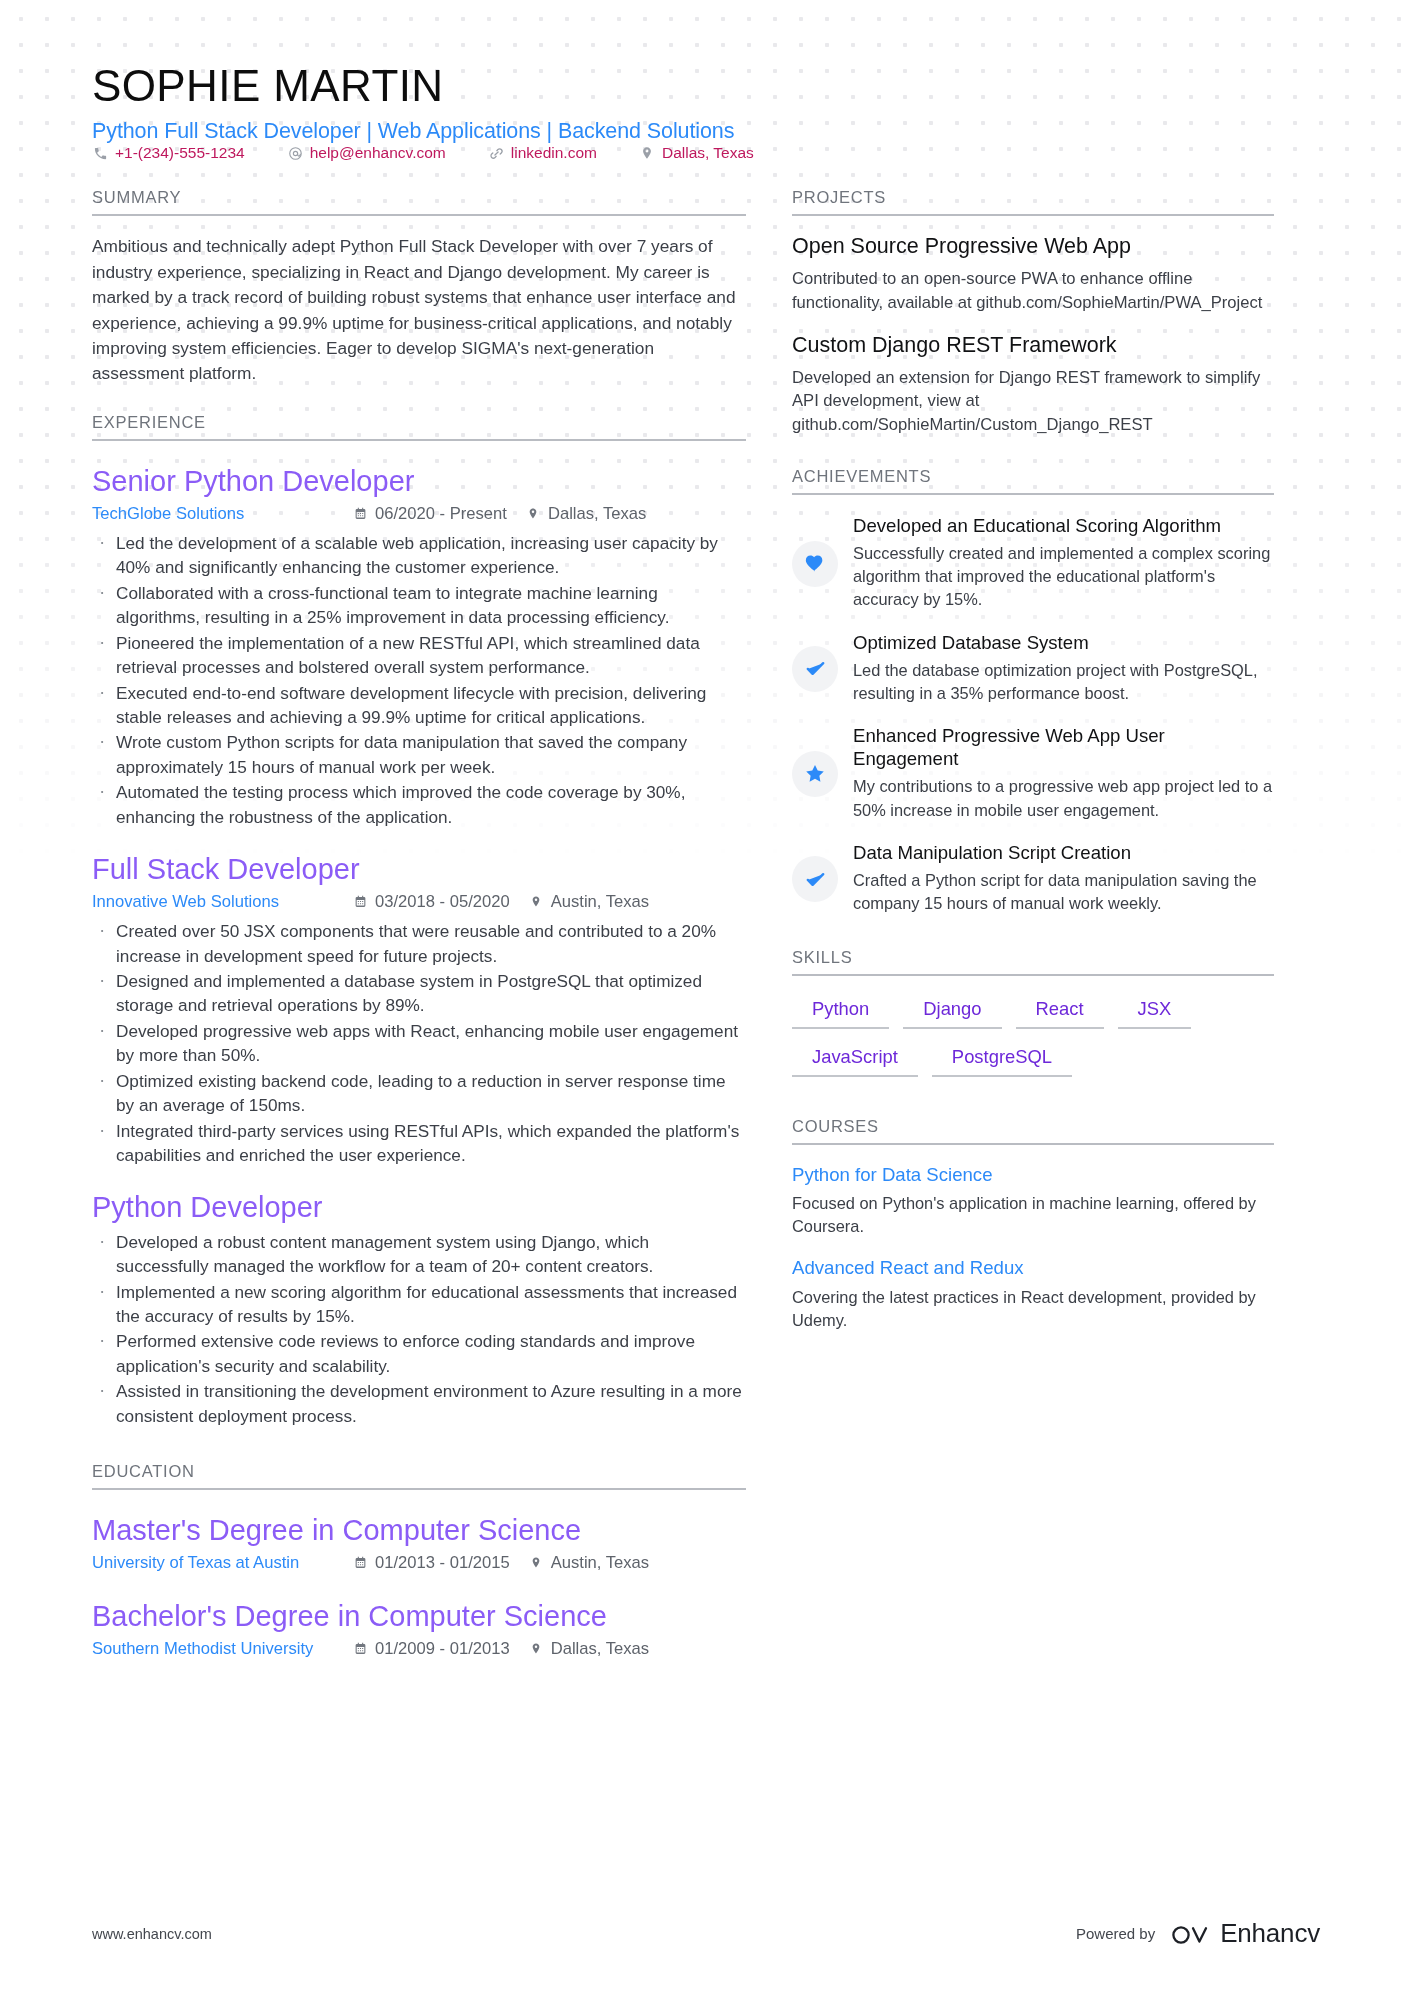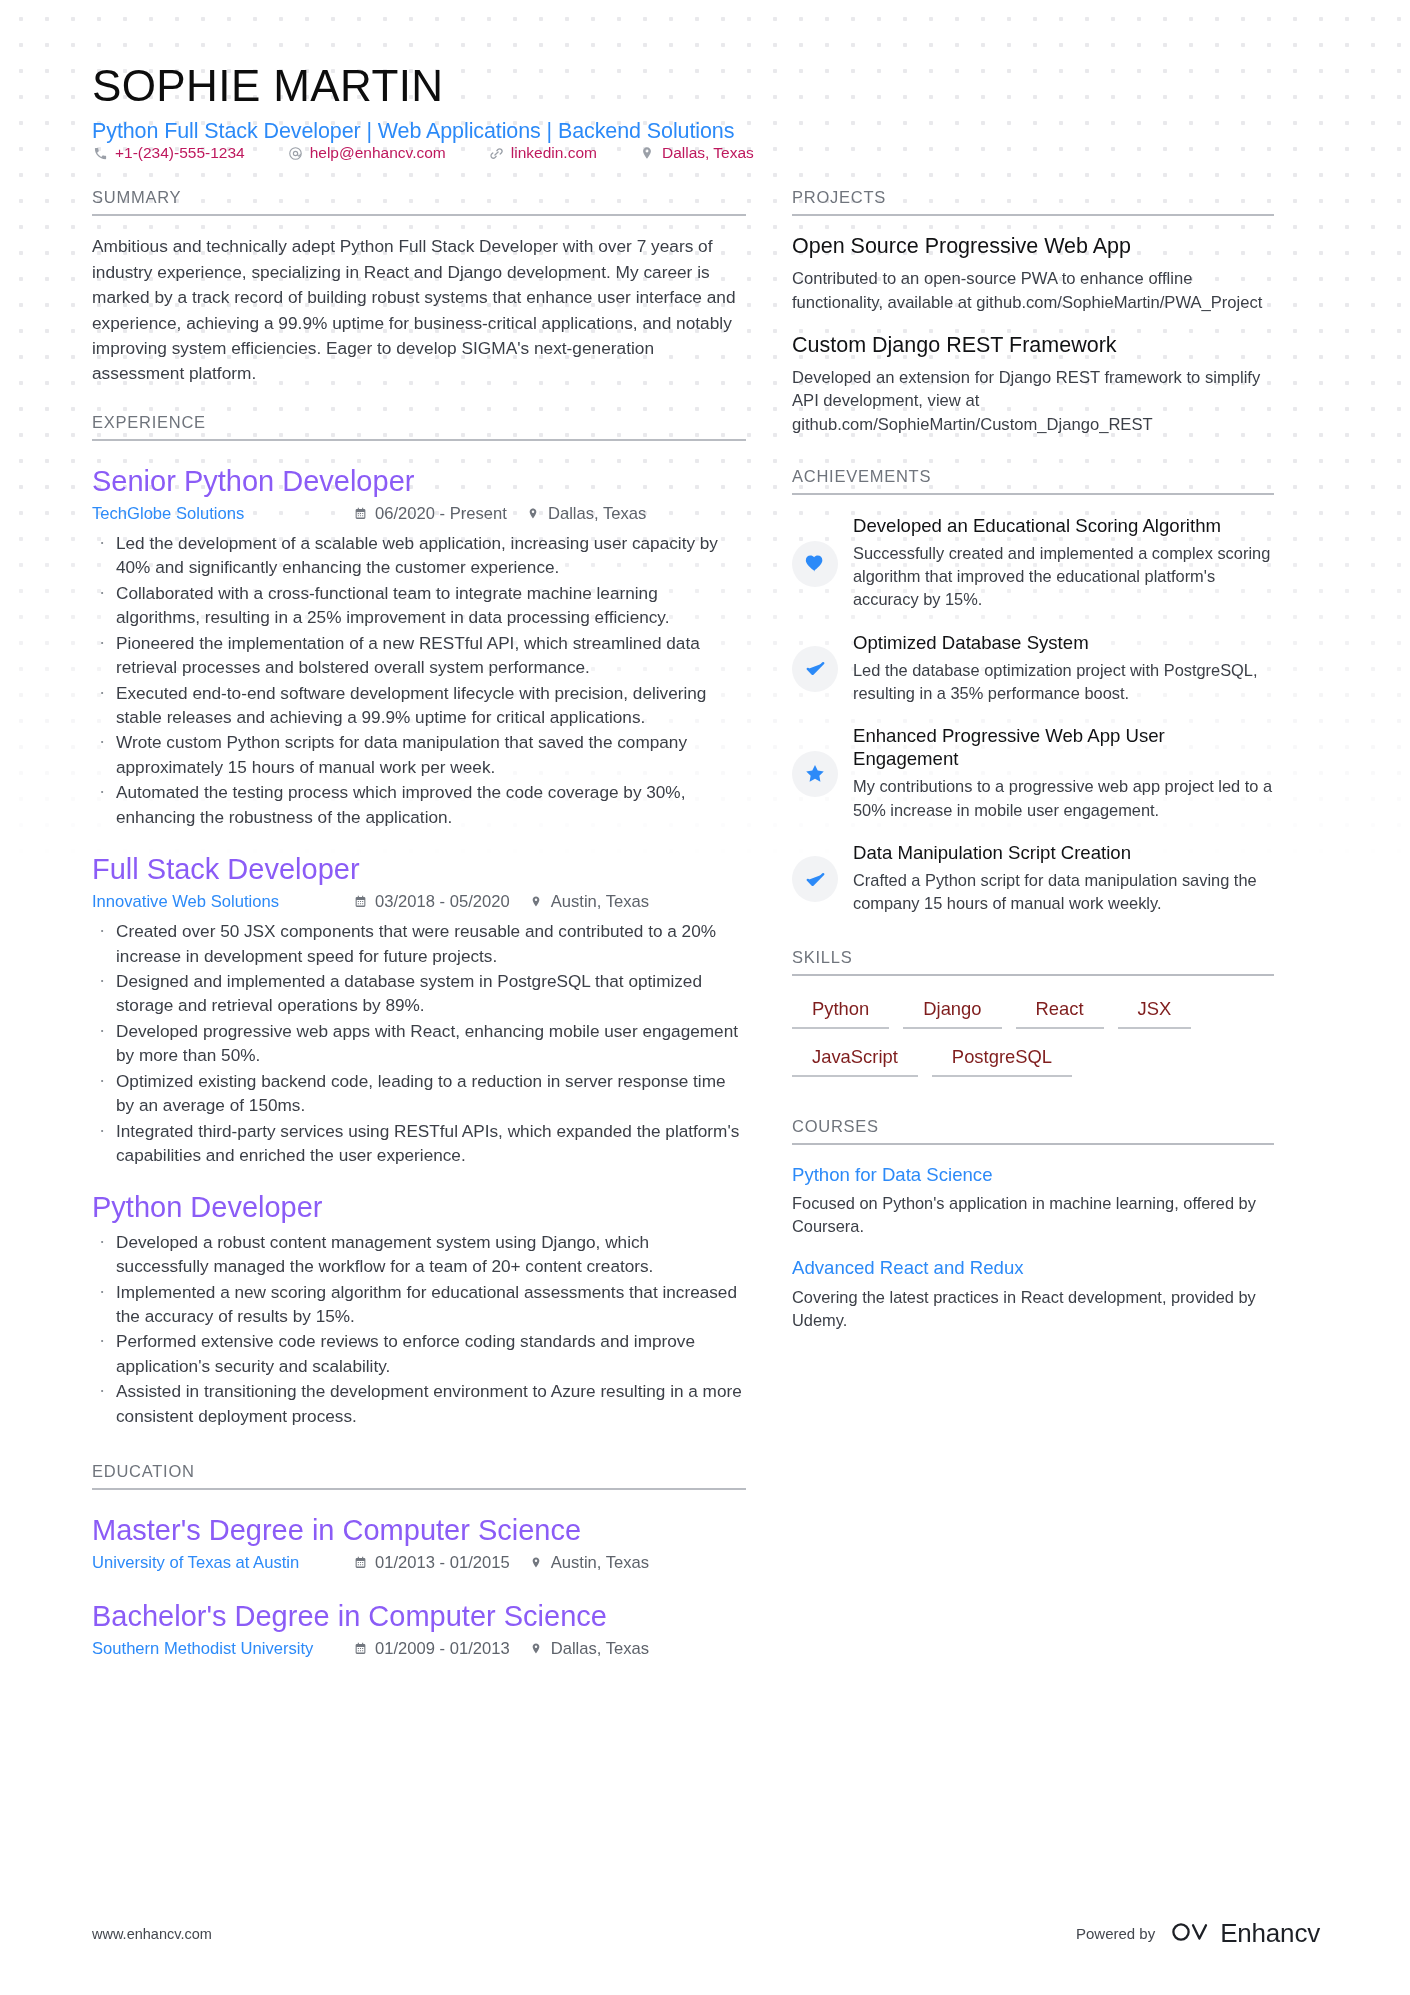--- a/index.html
+++ b/index.html
@@ -228,21 +228,21 @@
   }
 
   .skills-wrap {
     margin-top: 19px;
     display: flex;
     flex-wrap: wrap;
     gap: 0px;
   }
   .skill {
     font-size: 18.4px;
-    color: #7f1d1d;
+    color: #6d28d9;
     padding: 3px 20px 7px 20px;
     border-bottom: 2.2px solid #c3c6cb;
     margin-right: 14px;
     margin-bottom: 14px;
     white-space: nowrap;
   }
 
   .course { margin-top: 18px; }
   .course-title {
     font-size: 18.6px;
@@ -277,21 +277,21 @@
     display: flex;
     align-items: center;
   }
   .powered {
     font-size: 15px;
     color: #43474e;
     margin-right: 16px;
   }
   .brand {
     display: flex;
-    align-items: flex-start;
+    align-items: flex-end;
   }
   .brand-mark { margin-right: 9px; }
   .brand-mark svg { display:block; }
   .brand-name {
     font-size: 26px;
     color: #1d2026;
     letter-spacing: -0.2px;
   }
 </style>
 </head>

